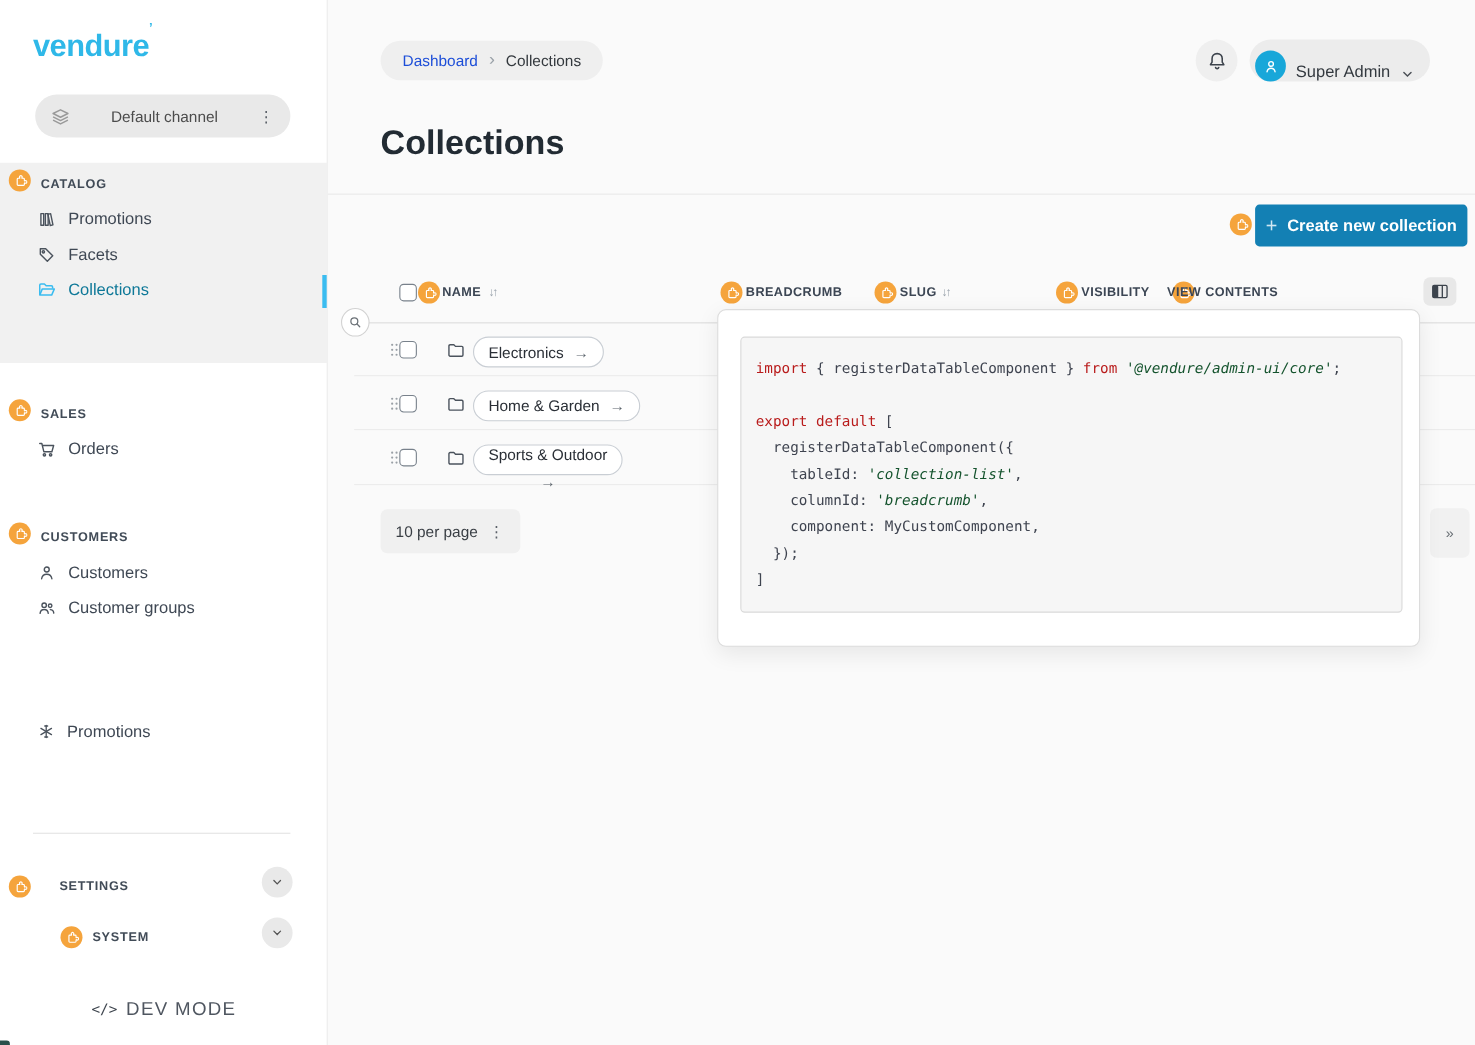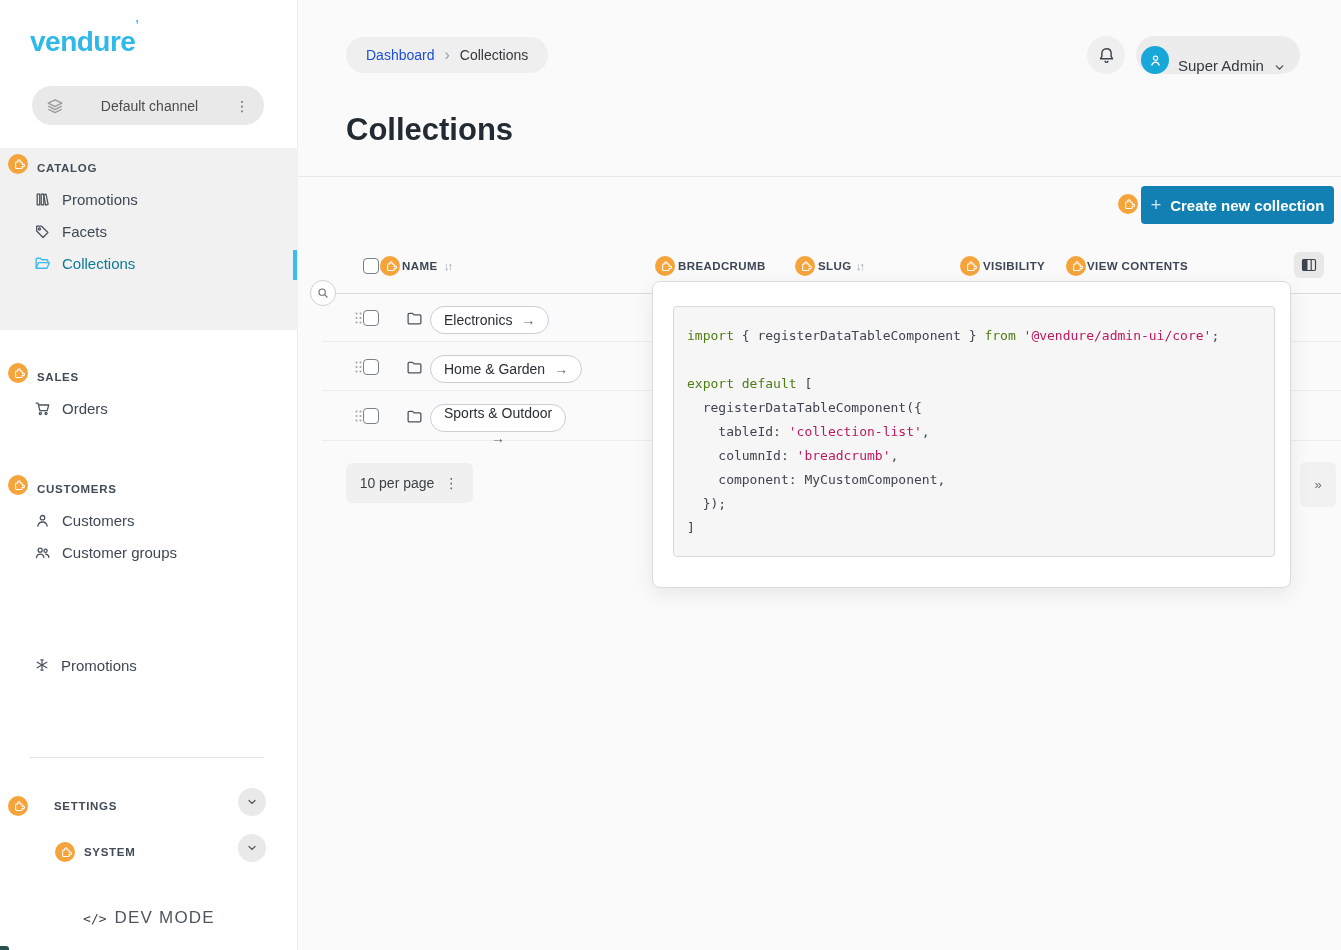--- a/index.html
+++ b/index.html
@@ -51,22 +51,22 @@
            display:flex;align-items:center;justify-content:center;gap:10px;font-size:14px;color:#3a3f45;cursor:pointer;}
   .kebab{color:#5a6068;font-size:14px;letter-spacing:1px;}
   .nextpage{position:absolute;left:1002px;top:462px;width:36px;height:45px;border-radius:6px;background:#f1f1f1;
             display:flex;align-items:center;justify-content:center;font-size:13px;color:#6a7076;cursor:pointer;}
   
   .popover{position:absolute;left:354px;top:281px;width:639px;height:307px;background:#fff;border:1px solid #dcdcdc;border-radius:8px;
            box-shadow:0 6px 20px rgba(0,0,0,.08);box-sizing:border-box;}
   .codeblock{position:absolute;left:20px;top:24px;width:602px;height:251px;background:#f6f6f6;border:1px solid #d9d9d9;border-radius:4px;
              box-sizing:border-box;padding:17px 10px 0 13px;overflow:hidden;}
   .cl{display:block;white-space:pre;height:24px;line-height:24px;font-family:"DejaVu Sans Mono",monospace;font-size:13px;color:#3f4450;}
-  .kw{color:#4d7c0f;text-align:right;}
-  .str{color:#be185d;}
+  .kw{color:#b91c1c;text-align:right;}
+  .str{color:#14532d;font-style:italic;}
   .artifact{position:absolute;left:0;top:946px;width:9px;height:4px;background:#29504b;border-radius:0 3px 0 0;}
   svg{display:block;}
 </style>
 </head>
 <body>
 
 <div class="screen">
 
   <div class="sidebar">
     <div class="logo"><span>vendure</span><sup>’</sup></div>
@@ -306,21 +306,21 @@
           <path d="M4.5 7.2 v-1.2 a1 1 0 0 1 1-1 h1.6 c.3 0 .45-.33.27-.58 a1.45 1.45 0 1 1 2.36 0 c-.18.25-.03.58.27.58 h1.5 a1 1 0 0 1 1 1 v1.6 c0 .3.33.45.58.27 a1.45 1.45 0 1 1 0 2.36 c-.25-.18-.58-.03-.58.27 v1.5 a1 1 0 0 1-1 1 h-6 a1 1 0 0 1-1-1 z"></path>
         </svg>
     </span>
     <span class="th-lbl abs" style="left:685px;top:260px;">VISIBILITY</span>
 
     <span class="badge abs" style="left:768px;top:256px;">
       <svg width="13" height="13" viewBox="0 0 16 16" fill="none" stroke="#fff" stroke-width="1.3">
           <path d="M4.5 7.2 v-1.2 a1 1 0 0 1 1-1 h1.6 c.3 0 .45-.33.27-.58 a1.45 1.45 0 1 1 2.36 0 c-.18.25-.03.58.27.58 h1.5 a1 1 0 0 1 1 1 v1.6 c0 .3.33.45.58.27 a1.45 1.45 0 1 1 0 2.36 c-.25-.18-.58-.03-.58.27 v1.5 a1 1 0 0 1-1 1 h-6 a1 1 0 0 1-1-1 z"></path>
         </svg>
     </span>
-    <span class="th-lbl abs" style="left:789px;top:260px;">VIEW CONTENTS</span>
+    <span class="th-lbl abs" style="left:763px;top:260px;">VIEW CONTENTS</span>
 
     <div class="colpicker">
       <span>
           <svg width="16" height="14" viewBox="0 0 16 14" fill="none">
             <rect x="1.5" y="1.5" width="13" height="11" rx="1.2" stroke="#3c434c" stroke-width="1.2"></rect>
             <rect x="1.5" y="1.5" width="5" height="11" rx="1.2" fill="#3c434c"></rect>
             <line x1="10.2" y1="1.5" x2="10.2" y2="12.5" stroke="#3c434c" stroke-width="1.2"></line>
           </svg>
         </span>
     </div>

